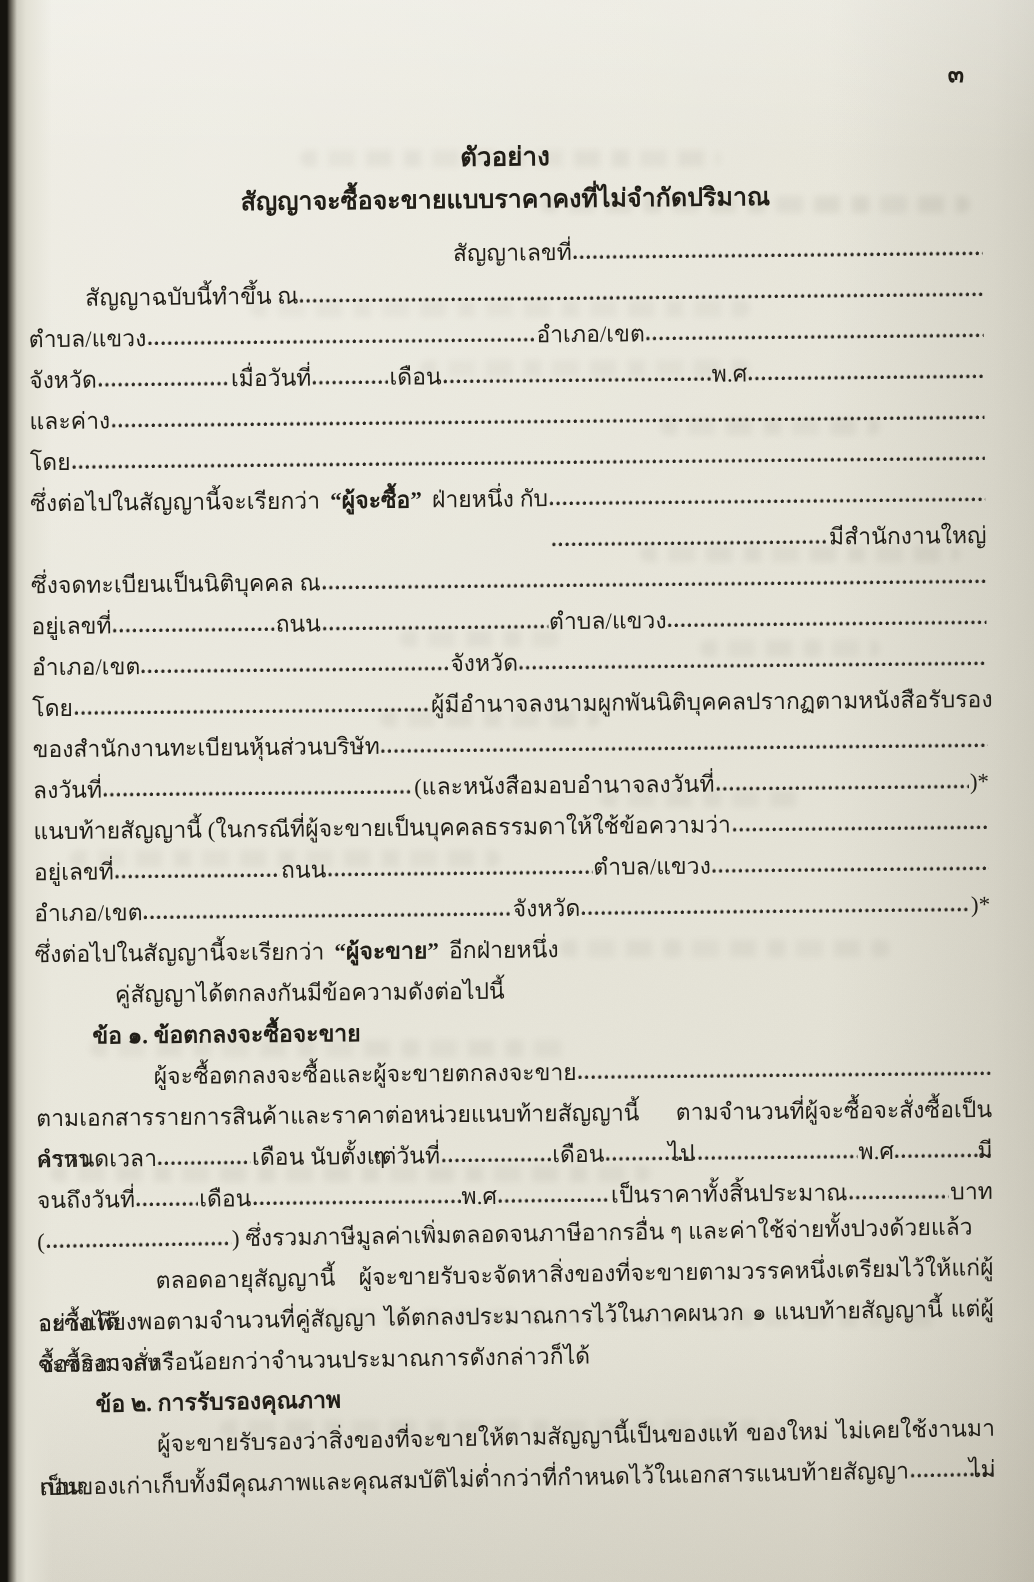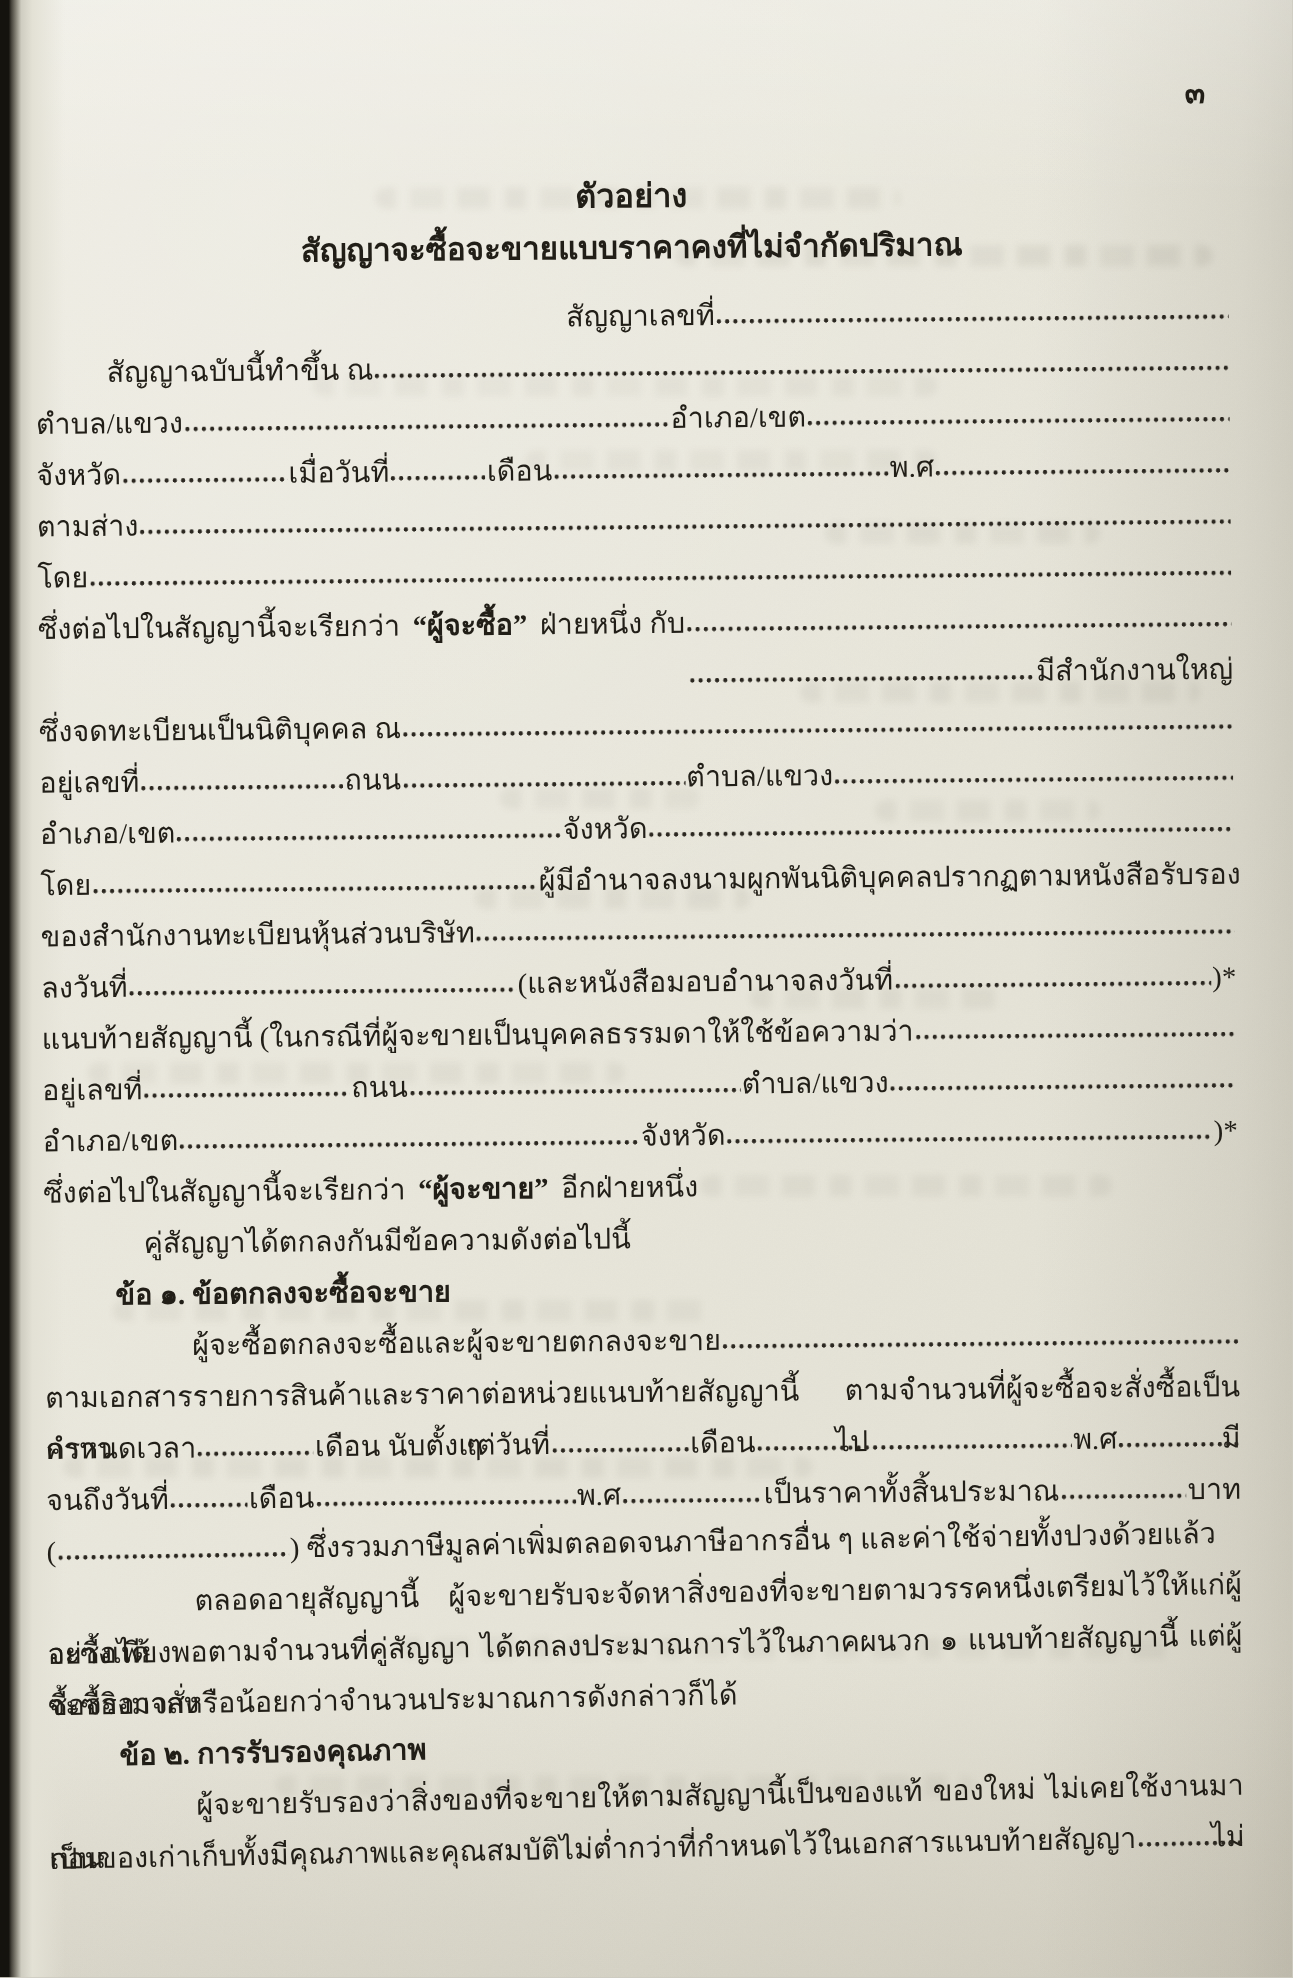--- a/index.html
+++ b/index.html
@@ -104,21 +104,21 @@
           <span class="seg">จังหวัด</span>
           <span class="dots" style="width: 132px;"></span>
           <span class="seg">เมื่อวันที่</span>
           <span class="dots" style="width: 76px;"></span>
           <span class="seg">เดือน</span>
           <span class="dots" style="width: 268px;"></span>
           <span class="seg">พ.ศ</span>
           <span class="dots fill"></span>
         </div>
         <div class="line">
-          <span class="seg">ตามส่าง</span>
+          <span class="seg">และค่าง</span>
           <span class="dots fill"></span>
         </div>
         <div class="line">
           <span class="seg">โดย</span>
           <span class="dots fill"></span>
         </div>
         <div class="line">
           <span class="seg">ซึ่งต่อไปในสัญญานี้จะเรียกว่า</span>
           <span class="spacer" style="width: 10px;"></span>
           <span class="seg b">“ผู้จะซื้อ”</span>

